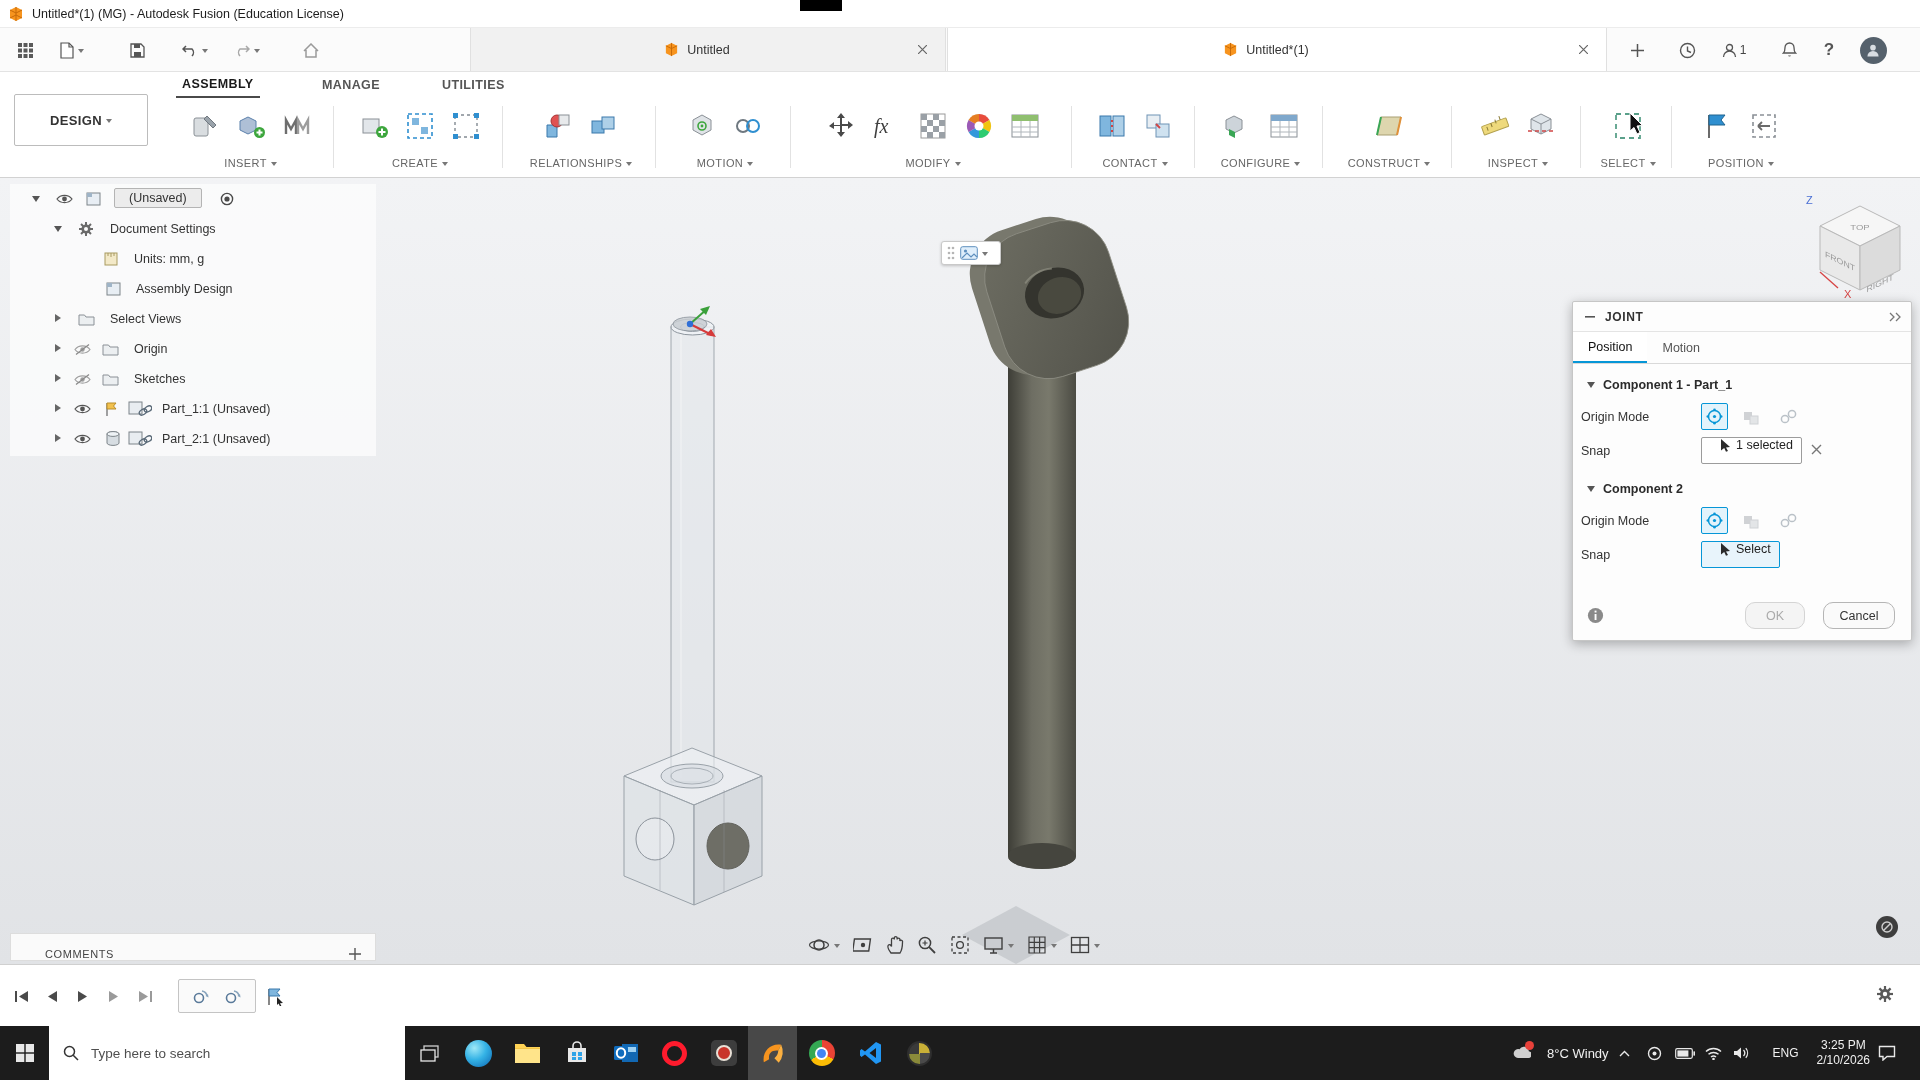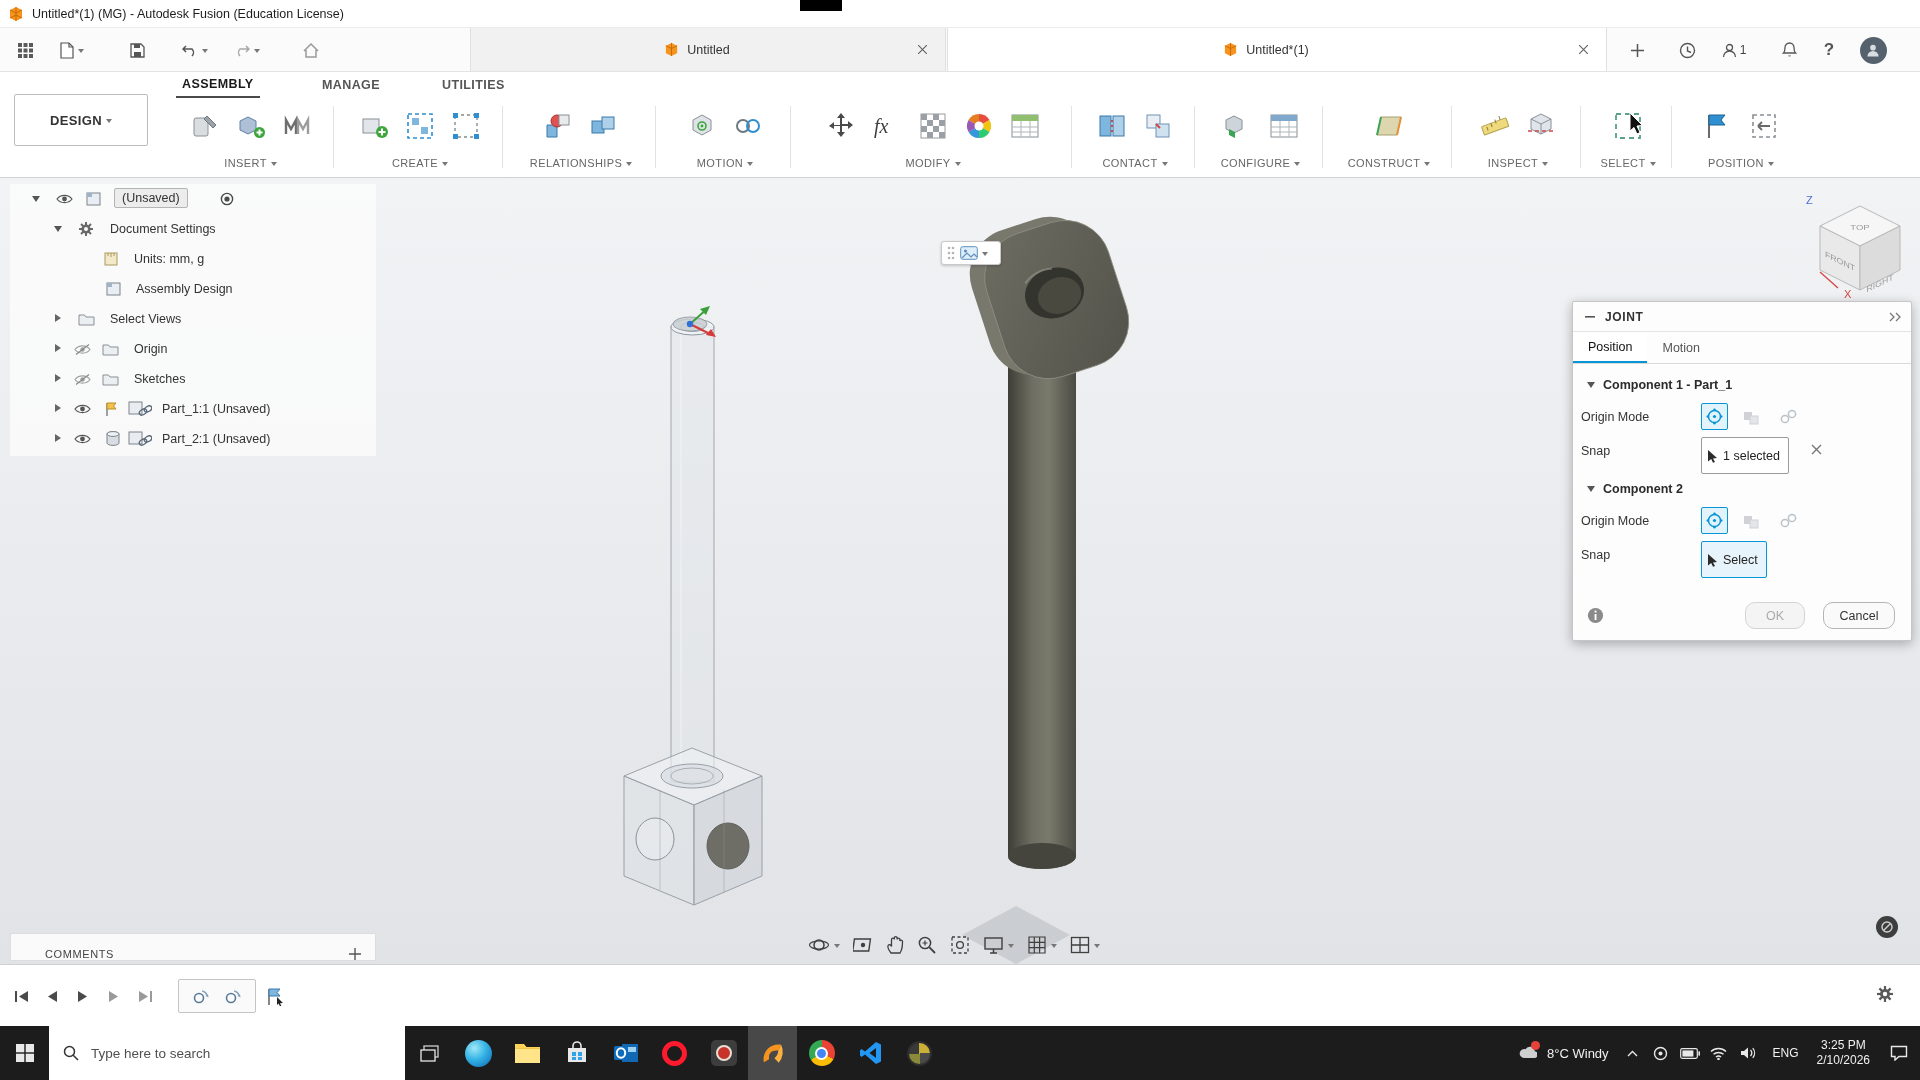--- a/index.html
+++ b/index.html
@@ -41,21 +41,21 @@
 #canvas{position:absolute;left:0;top:178px;width:1920px;height:786px;background:linear-gradient(#f2f3f5,#e1e3e6);overflow:hidden}
 
 
 #browser{position:absolute;left:10px;top:6px;width:366px;z-index:20}
 #browser-header{height:28px;background:rgba(238,238,238,.95);border-bottom:1px solid #d8d8d8;display:flex;align-items:center;font-size:11px;letter-spacing:.6px;color:#444;font-weight:bold}
 #browser-rows{position:relative;background:rgba(253,253,253,.78);height:272px}
 .brow{position:absolute;left:0;width:100%;height:30px}
 .brow .blabel{position:absolute;top:8px;font-size:12.5px;color:#333;white-space:nowrap}
 .tri-r{display:inline-block;width:0;height:0;border-left:6px solid #666;border-top:4.5px solid transparent;border-bottom:4.5px solid transparent}
 .tri-d{display:inline-block;width:0;height:0;border-top:6px solid #555;border-left:4.5px solid transparent;border-right:4.5px solid transparent}
-.selbox{background:#ececec;border:1px solid #b4b4b4;border-radius:2px;padding:2px 7px}
+.selbox{background:#ececec;border:1px solid #b4b4b4;border-radius:2px;padding:2px 14px}
 
 
 #comments{position:absolute;left:10px;top:755px;width:366px;height:28px;background:rgba(252,252,252,.92);border:1px solid #ddd;display:flex;align-items:flex-end;z-index:20}
 #comments .clbl{font-size:11px;letter-spacing:.6px;color:#444;margin-left:34px}
 
 
 #navbar{position:absolute;left:808px;top:752px;height:30px;display:flex;align-items:center;gap:13px;z-index:20}
 .nbtn{display:flex;align-items:center}
 
 
@@ -68,21 +68,21 @@
 .jtabs{height:32px;display:flex;align-items:stretch;border-bottom:1px solid #d9d9d9}
 .jtab{padding:0 15px;display:flex;align-items:center;font-size:12.5px;color:#555}
 .jtab.active{color:#111;border-bottom:2px solid #0696d7;background:#fff}
 .jsec{display:flex;align-items:center;height:30px;margin-top:6px}
 .jsec .t{margin-left:14px}
 .jsec .h{font-size:12.5px;font-weight:bold;color:#2b2b2b;margin-left:8px}
 .jrow{position:relative;height:34px;display:flex;align-items:center}
 .jrow .jl{font-size:12.5px;color:#333;margin-left:8px}
 .ombtn{position:absolute;width:27px;height:27px;top:3px;border:1px solid transparent;border-radius:2px;display:flex;align-items:center;justify-content:center}
 .ombtn.sel{border-color:#0696d7;background:#e3f3fb}
-.snapbtn{position:absolute;left:128px;top:3px;height:37px;border:1px solid #9c9c9c;background:#fff;border-radius:2px;display:flex;align-items:center;padding:0 8px 0 5px;font-size:12.5px;color:#222}
+.snapbtn{position:absolute;left:128px;top:3px;height:27px;border:1px solid #9c9c9c;background:#fff;border-radius:2px;display:flex;padding:0 8px 0 18px;font-size:12.5px;color:#222}
 .snapbtn.sel{border-color:#0696d7;background:#e8f4fb}
 #joint-footer{position:absolute;left:0;bottom:10px;width:100%;height:28px}
 .jbtn{position:absolute;top:0;height:27px;border-radius:10px;font-size:12.5px;display:flex;align-items:center;justify-content:center}
 #jok{left:172px;width:60px;border:1px solid #d4d4d4;background:#f4f4f4;color:#aaa}
 #jcancel{left:250px;width:72px;border:1px solid #b5b5b5;background:#fafafa;color:#333}
 
 
 #minitb{position:absolute;left:941px;top:63px;width:60px;height:24px;background:#fff;border:1px solid #c9c9c9;border-radius:3px;box-shadow:0 1px 3px rgba(0,0,0,.2);display:flex;align-items:center;padding:0 5px;z-index:15}
 
 
@@ -94,21 +94,21 @@
 #tlgroup{position:absolute;left:178px;top:14px;width:78px;height:34px;border:1px solid #c4c4c4;border-radius:2px;display:flex;align-items:center;justify-content:space-evenly;background:#fafafa}
 
 
 #taskbar{position:absolute;left:0;top:1026px;width:1920px;height:54px;background:#1c1c1c;z-index:60;display:flex;align-items:center}
 .tslot{width:49px;height:54px;display:flex;align-items:center;justify-content:center;flex:0 0 auto}
 .tslot.active{background:#484848}
 #tsearch{width:356px;height:54px;background:#ffffff;display:flex;align-items:center;flex:0 0 auto}
 #tsearch input{border:none;outline:none;background:transparent;font-size:13.5px;color:#222;width:280px;font-family:"Liberation Sans",sans-serif}
 #tsearch input::placeholder{color:#4f4f4f}
 .traytxt{color:#f0f0f0;font-size:13px;white-space:nowrap}
-.trayicon{display:flex;align-items:center;justify-content:center;flex:0 0 auto}
+.trayicon{display:flex;align-items:center;justify-content:flex-start;flex:0 0 auto}
 #clockblk{display:flex;flex-direction:column;align-items:center;justify-content:center;color:#f0f0f0;font-size:12px;line-height:15px;flex:0 0 auto}
 
 
 #cursor{position:absolute;left:1629px;top:113px;z-index:999}
 </style>
 </head>
 <body>
 
 <div class="screen">
 

